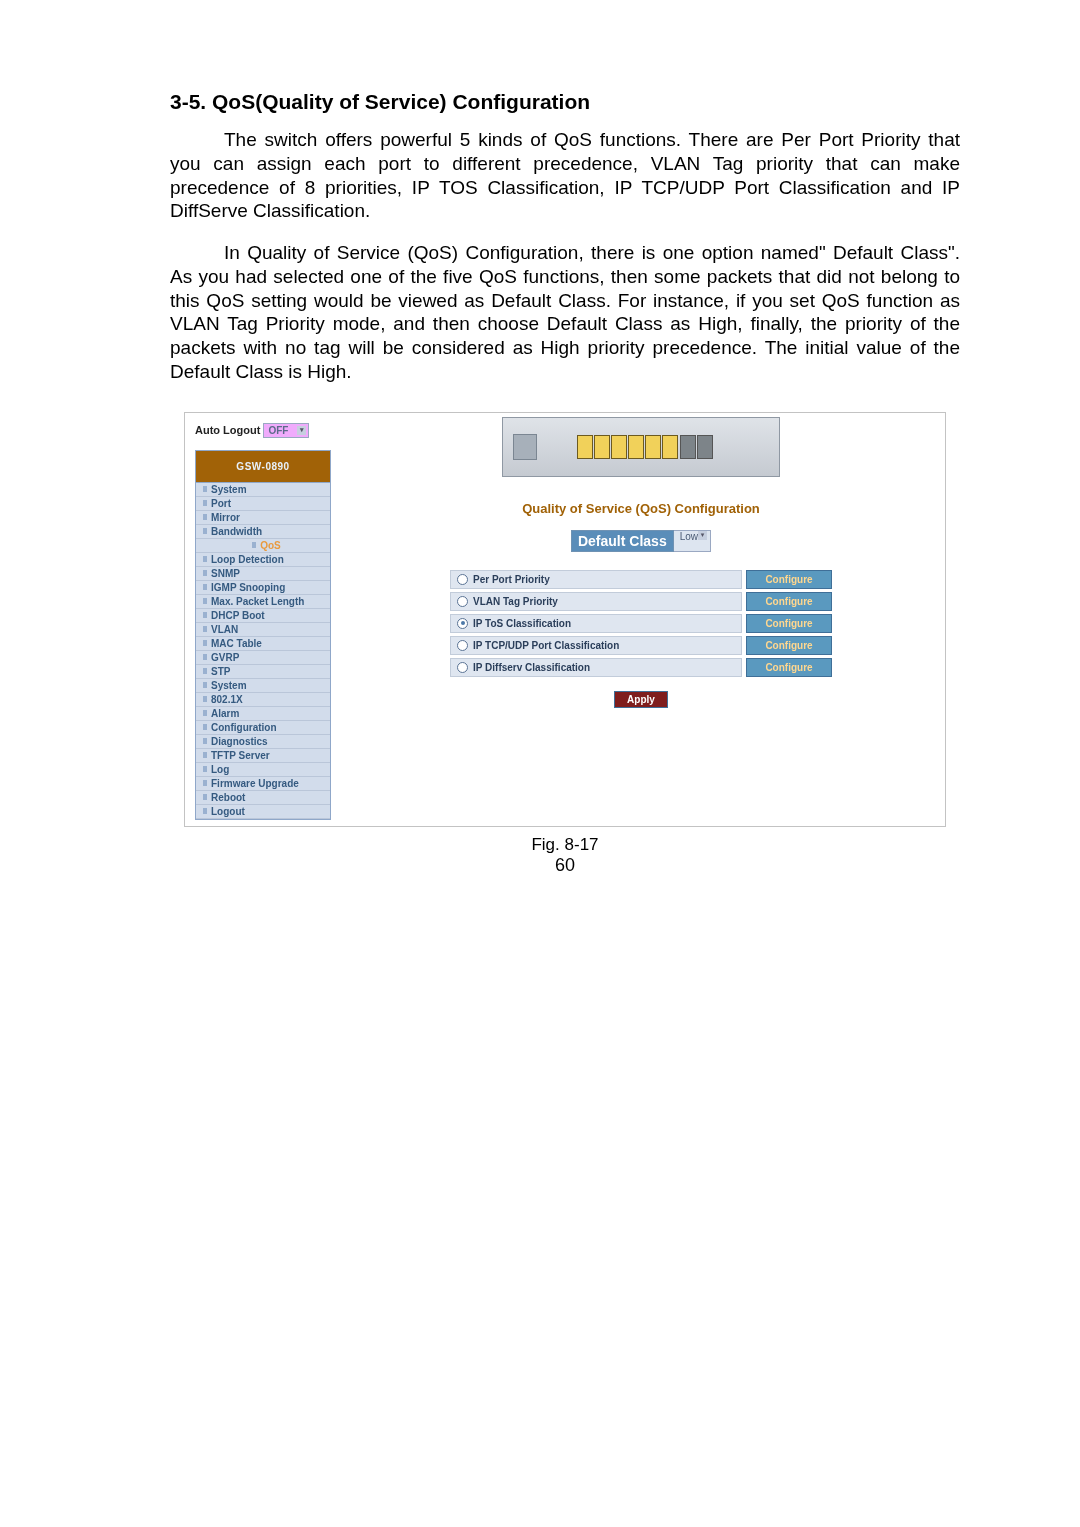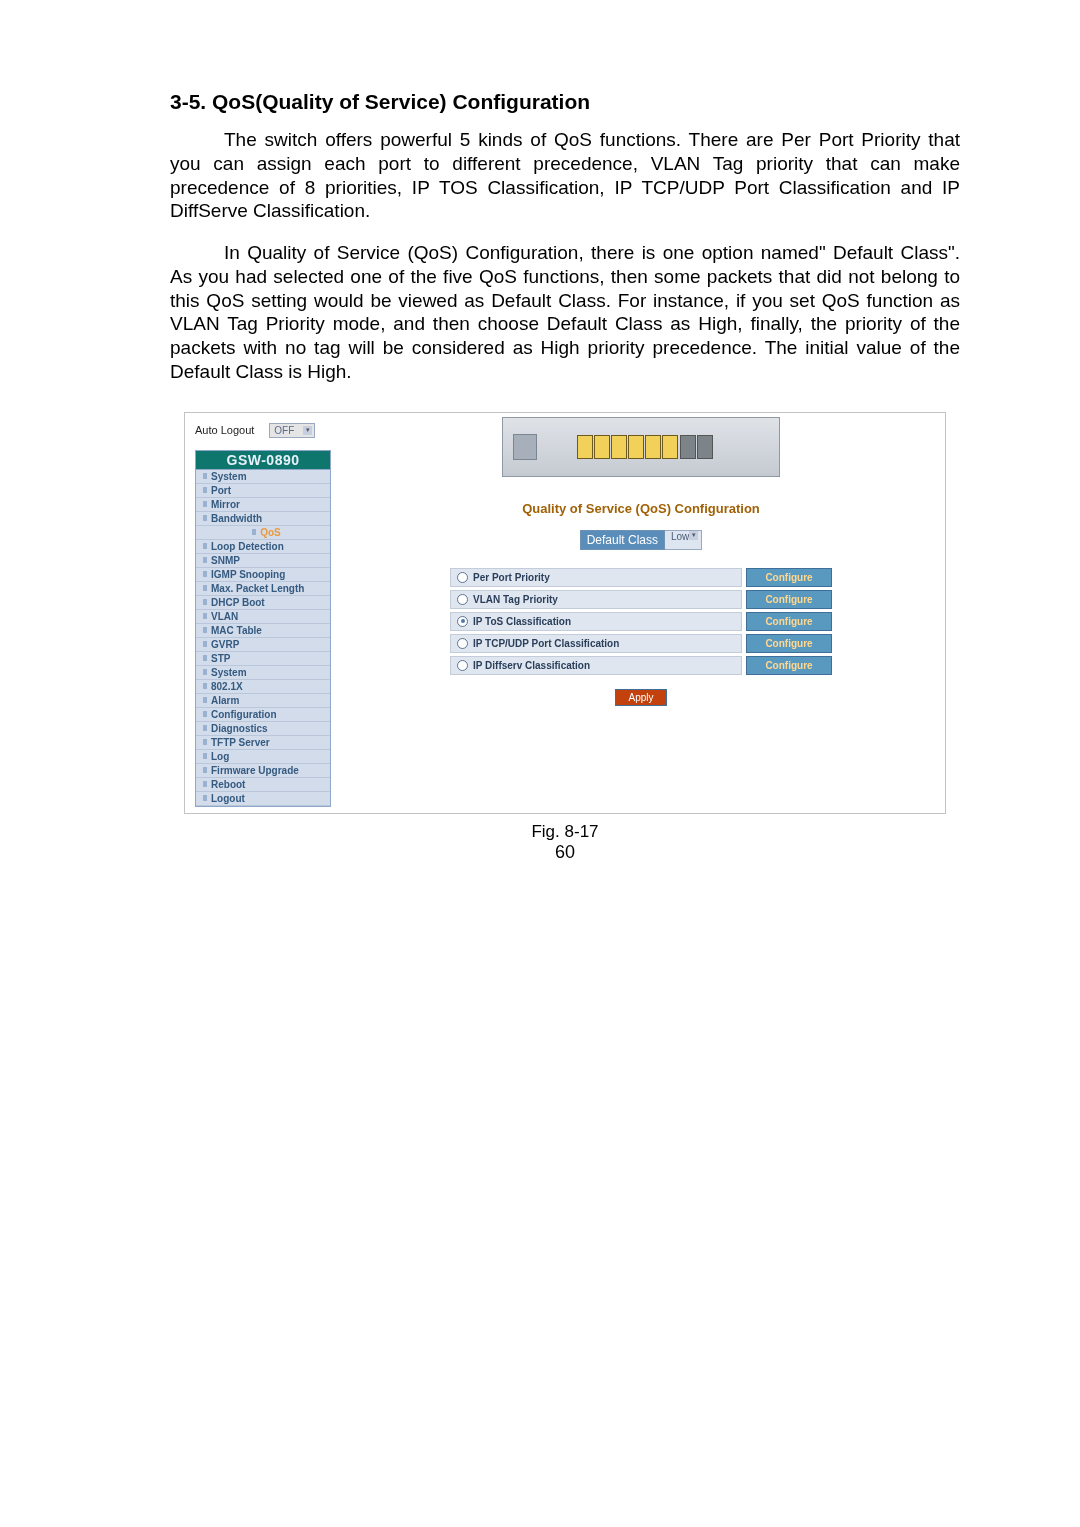--- a/index.html
+++ b/index.html
@@ -42,29 +42,29 @@
   .leftcol {
     width: 152px;
     flex-shrink: 0;
     padding: 10px 6px 6px 10px;
     box-sizing: border-box;
     font-size: 10px;
   }
   .auto-logout {
     font-size: 11px;
     color: #222;
-    font-weight: normal;
+    font-weight: bold;
     margin-bottom: 12px;
     display: flex;
     align-items: center;
-    gap: 15px;
+    gap: 3px;
   }
   .al-select {
     border: 1px solid #9aa8c2;
-    background: #e5e5e5;
+    background: #f0abfc;
     width: 46px;
     height: 15px;
     font-size: 10px;
     display: flex;
     align-items: center;
     justify-content: space-between;
     padding: 0 2px 0 4px;
     box-sizing: border-box;
     color: #5c6b8a;
   }
@@ -75,26 +75,26 @@
     align-items: center;
     justify-content: center;
     font-size: 7px;
     color: #556;
   }
   .navbox {
     border: 1px solid #8fa7c9;
     background: #d2dceb;
   }
   .nav-title {
-    background: #0f766e;
+    background: #a16207;
     color: #e8f1fa;
-    font-size: 14px;
+    font-size: 10px;
     font-weight: bold;
     text-align: center;
-    padding: 1px 0;
+    padding: 10px 0;
     letter-spacing: .5px;
     border-bottom: 1px solid #8fa7c9;
   }
   .nav-item {
     color: #355a80;
     font-weight: bold;
     font-size: 10px;
     padding: 1px 0 1px 7px;
     border-bottom: 1px solid #bac6d9;
     display: flex;
@@ -152,22 +152,22 @@
   }
   .defclass {
     display: flex;
     justify-content: center;
     gap: 0;
     margin-bottom: 18px;
   }
   .defclass-label {
     background: #5a8db9;
     color: #fff;
-    font-size: 12px;
-    font-weight: normal;
+    font-size: 14px;
+    font-weight: bold;
     padding: 2px 6px;
     border: 1px solid #6f92b3;
   }
   .defclass-sel {
     border: 1px solid #9aa8c2;
     border-left: none;
     background: #dde5f0;
     font-size: 10px;
     color: #4a5a74;
     padding: 0 3px 1px 6px;
@@ -211,24 +211,24 @@
     color: #ffd78f;
     font-size: 10px;
     font-weight: bold;
     text-align: center;
     padding: 3px 0;
     margin-left: 4px;
   }
   .apply-wrap { text-align: center; }
   .apply-btn {
     display: inline-block;
-    background: #c2410c;
+    background: #7f1d1d;
     color: #fff;
     font-size: 10px;
-    font-weight: normal;
+    font-weight: bold;
     border: 1px solid #3f6f98;
     padding: 2px 12px;
   }
   .fig-caption {
     text-align: center;
     font-size: 17px;
     margin-top: 6px;
   }
   .page-num {
     text-align: center;

